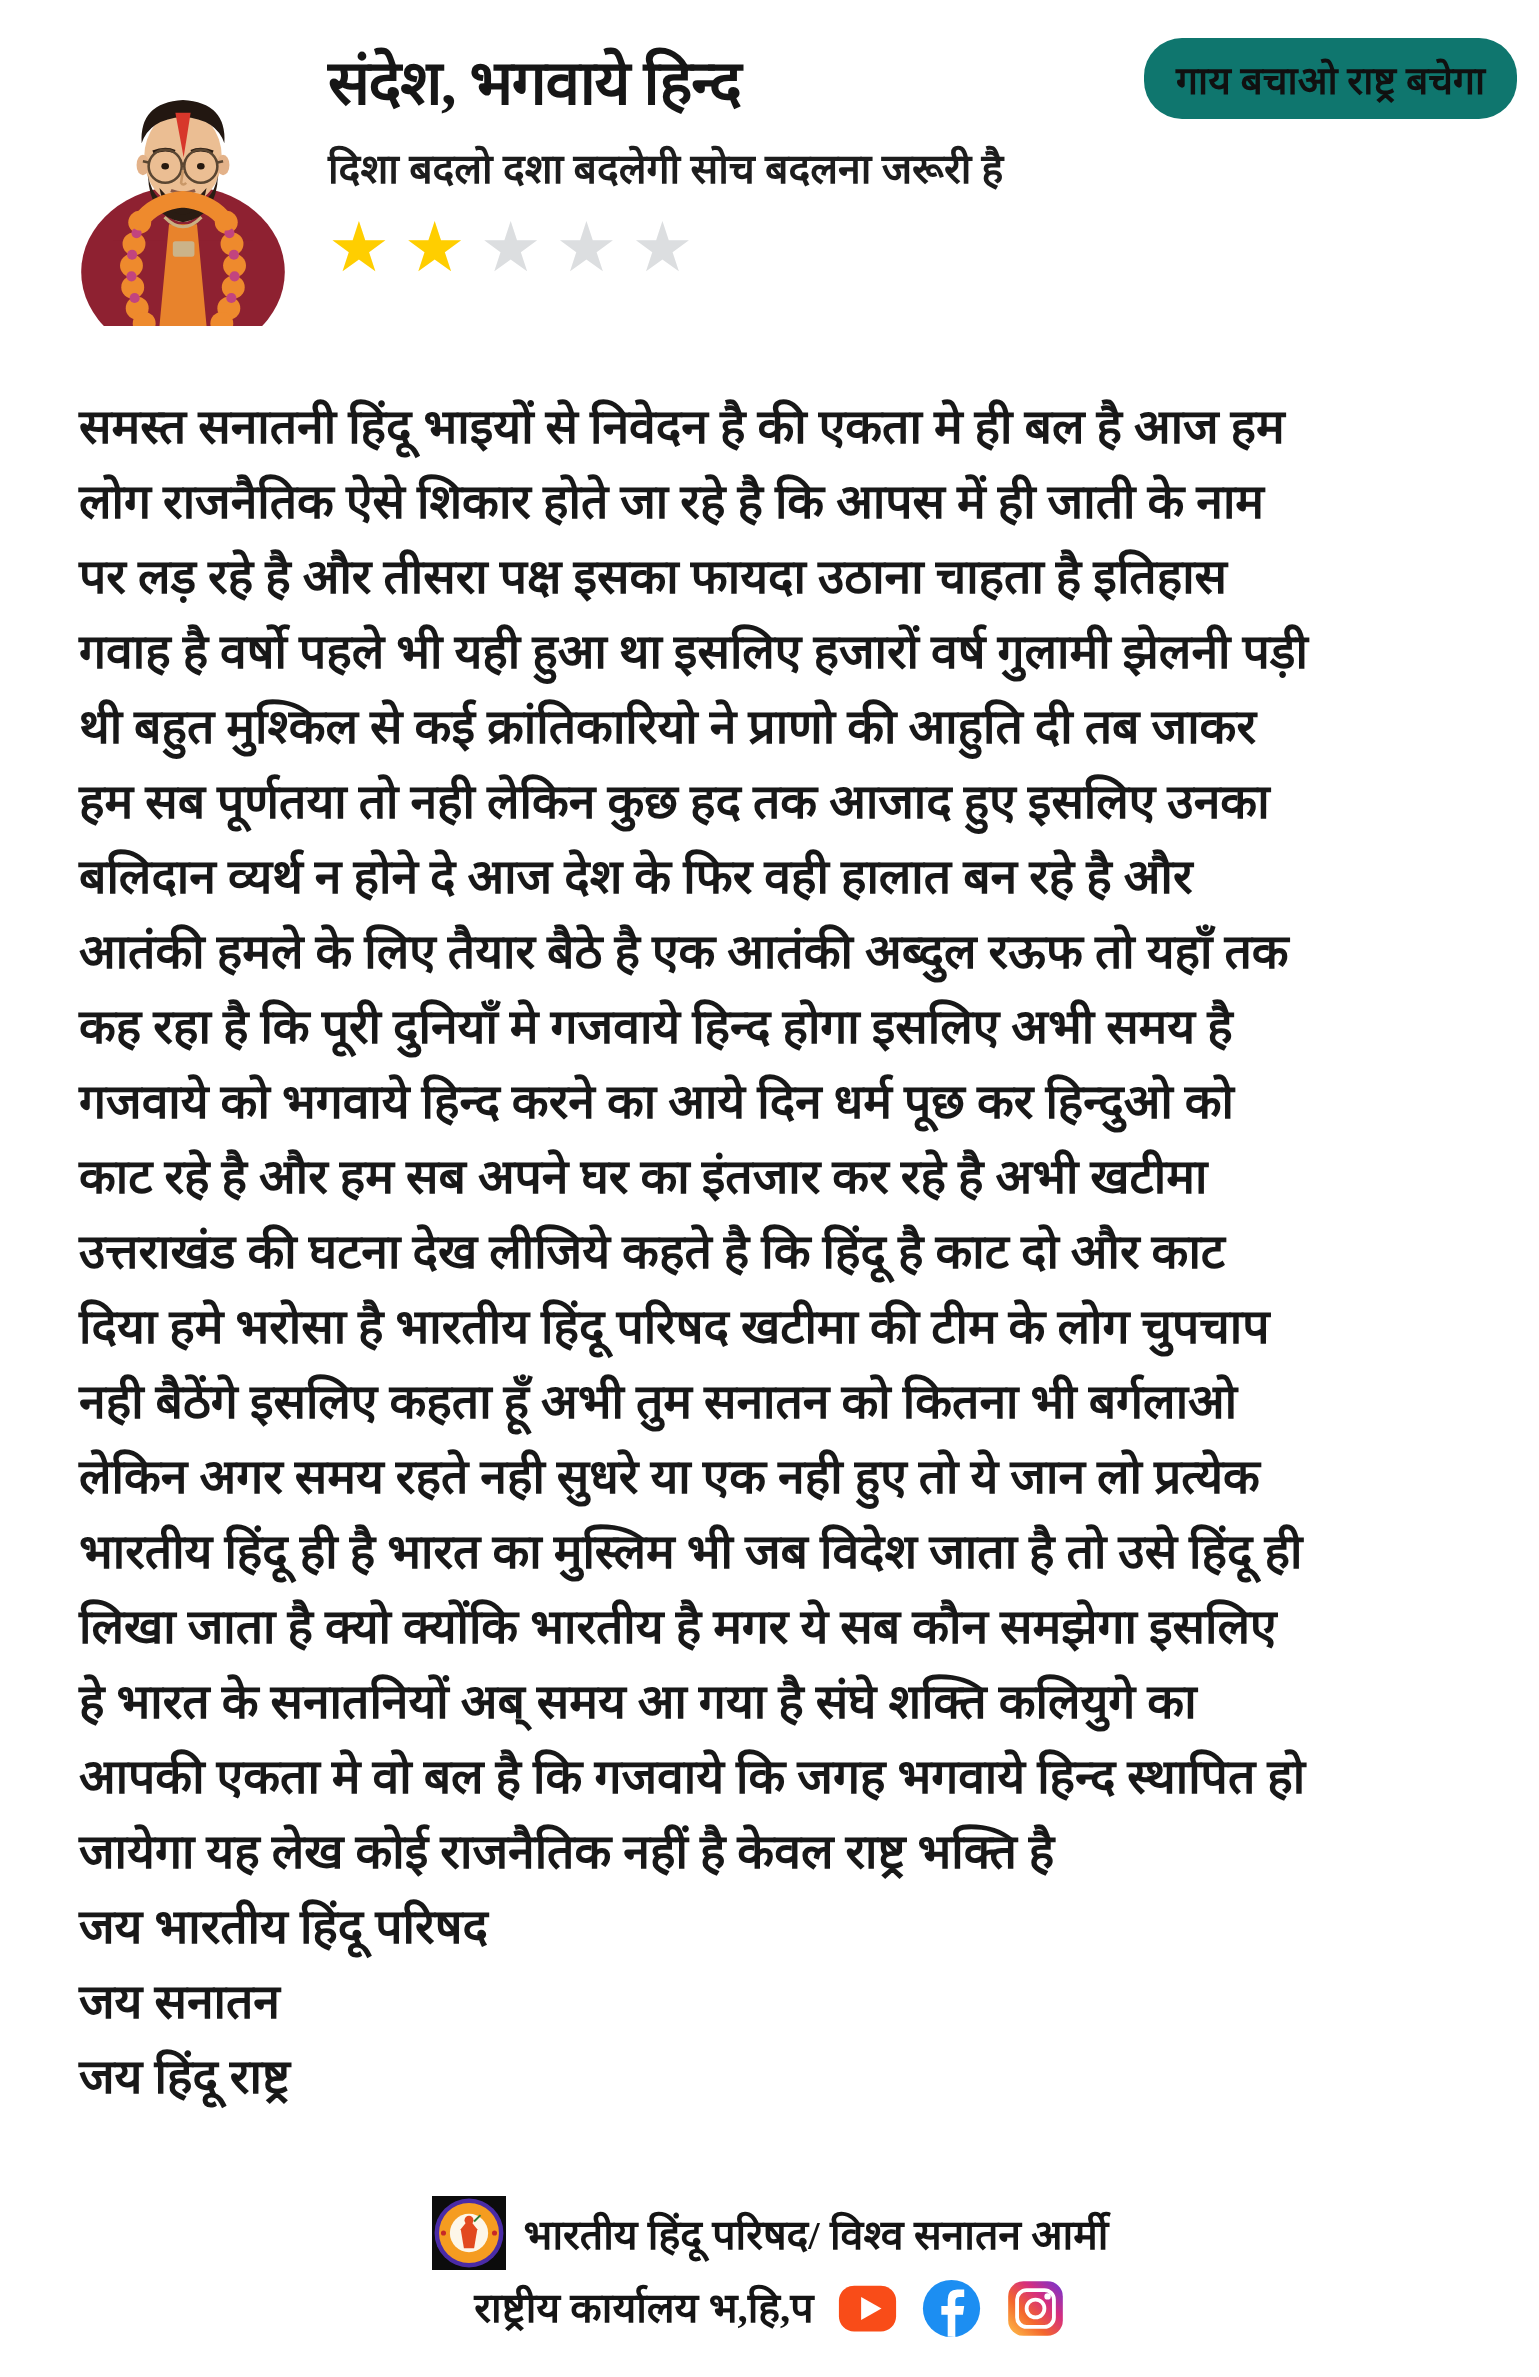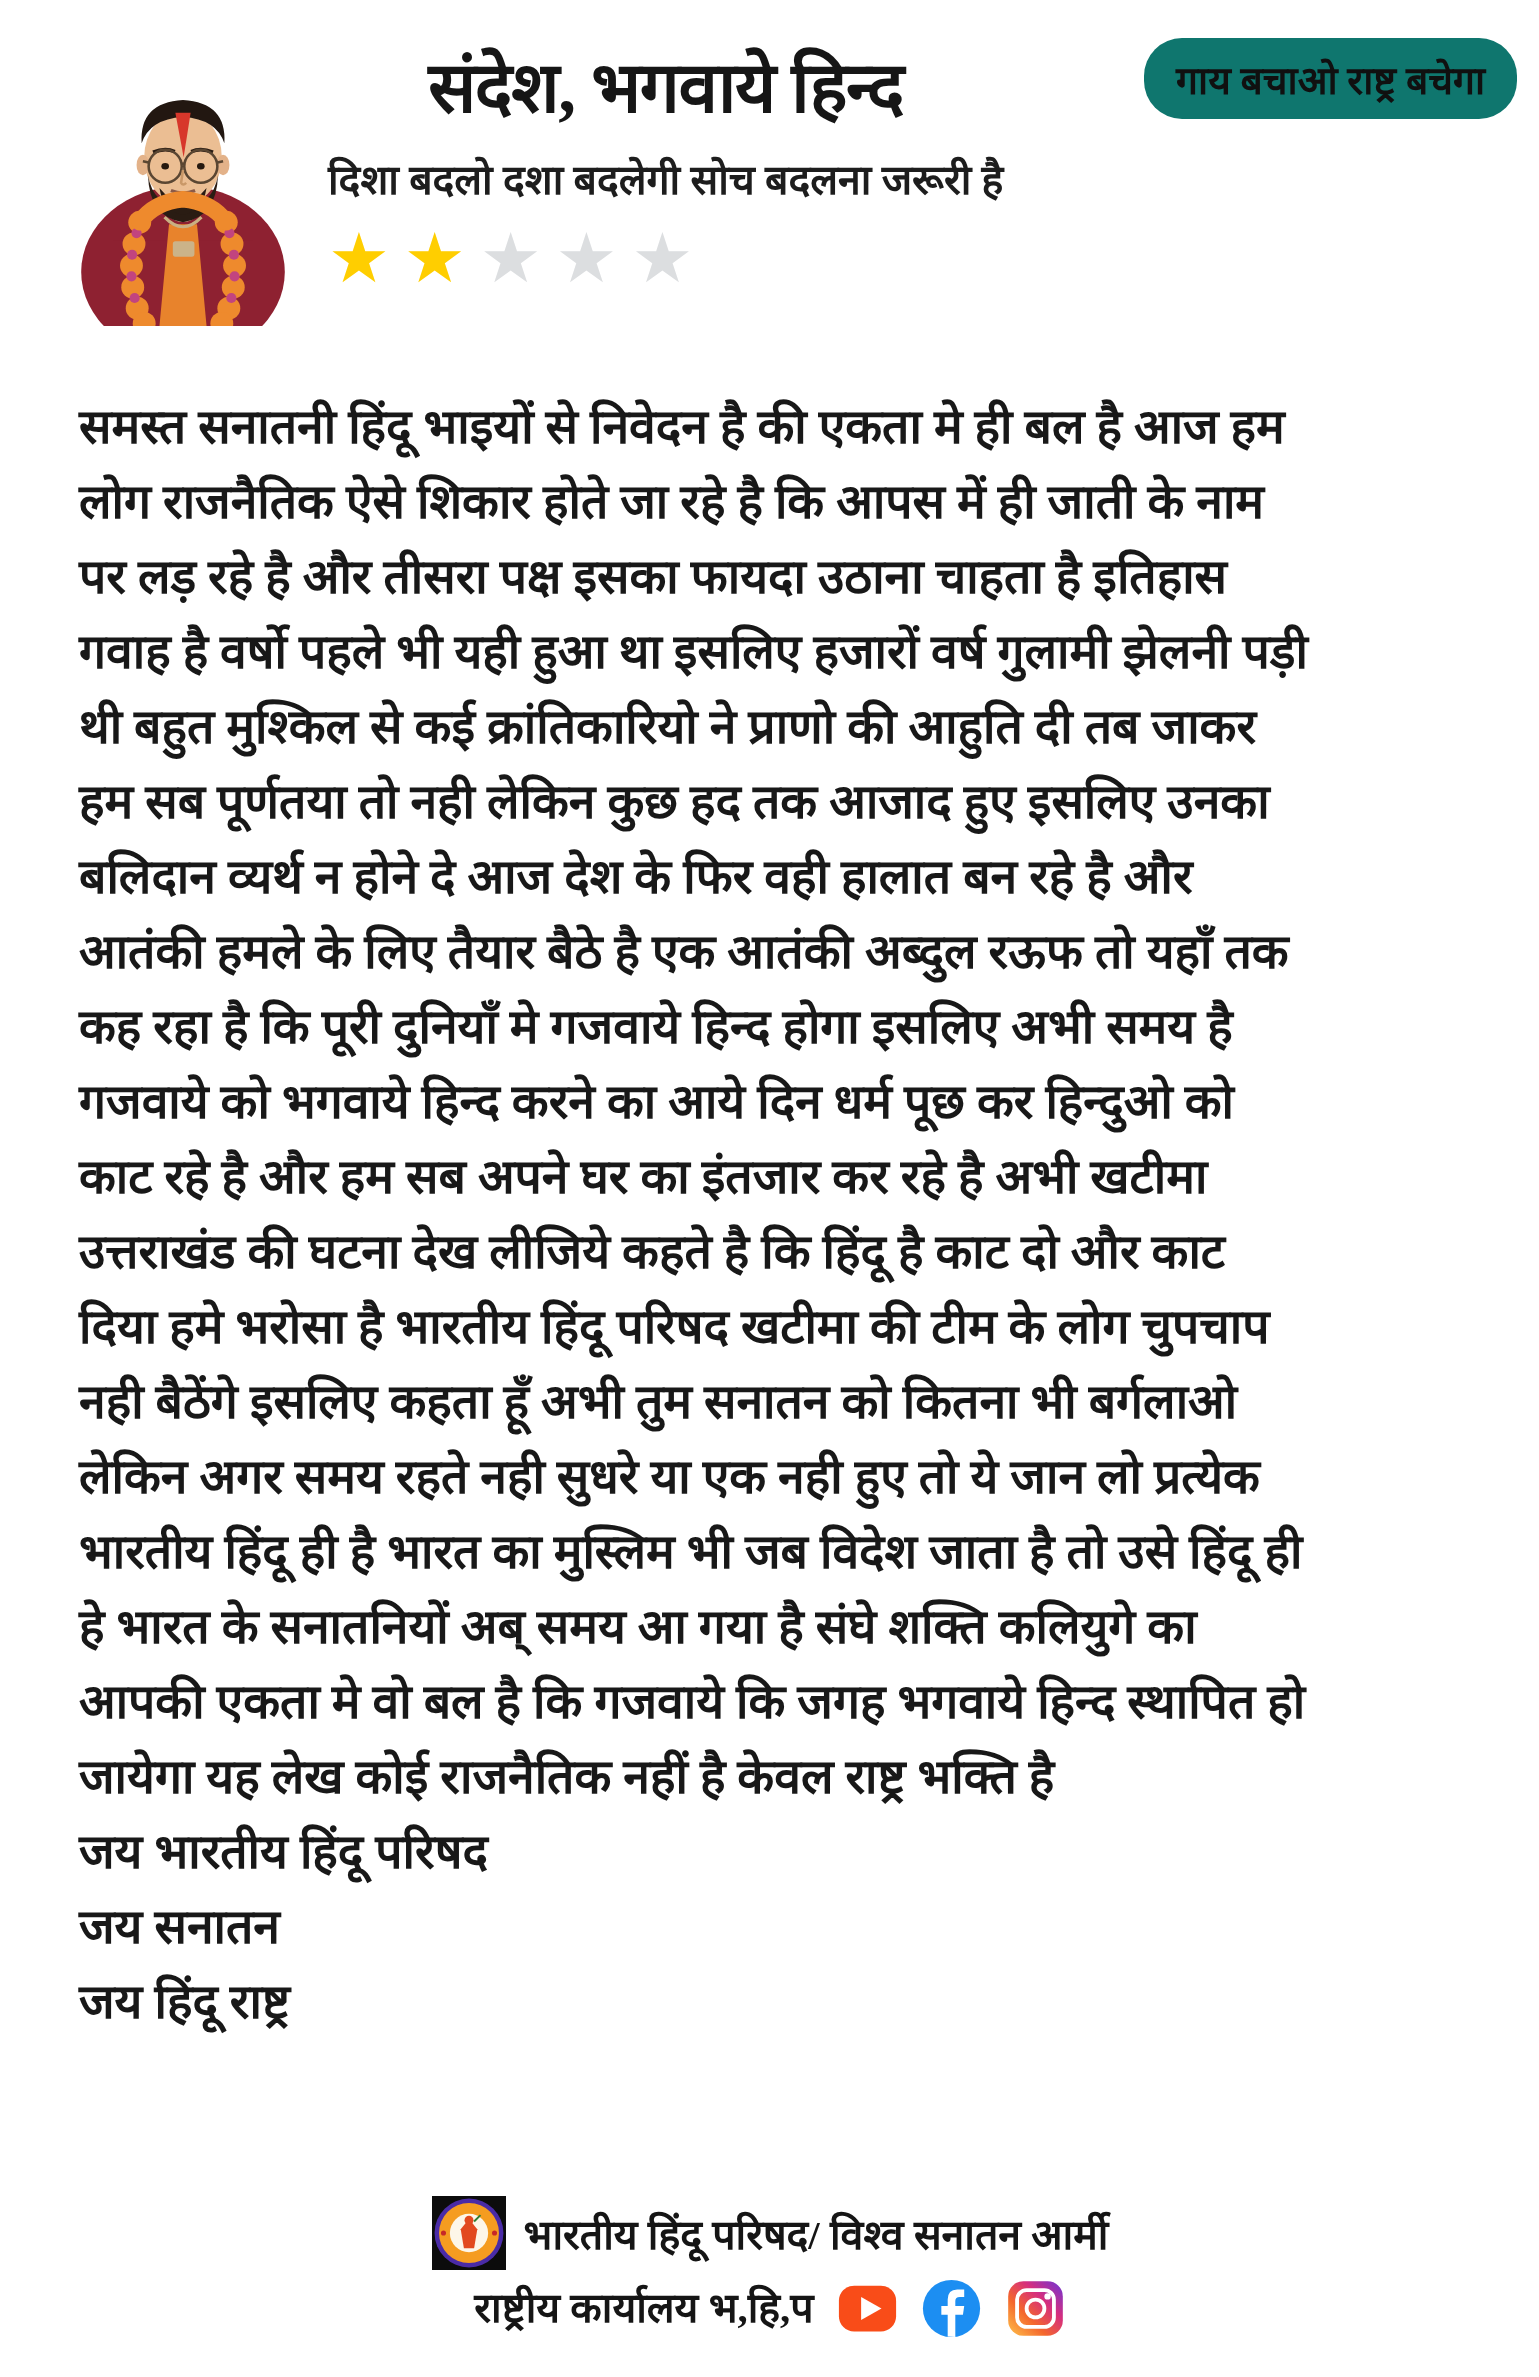--- a/index.html
+++ b/index.html
@@ -12,22 +12,22 @@
     position: relative;
     overflow: hidden;
   }
 
   
   .header { position: absolute; top: 0; left: 0; right: 0; height: 369px; }
   .portrait { position: absolute; left: 78px; top: 81px; width: 210px; height: 245px; }
   .portrait svg { display: block; width: 100%; height: 100%; }
   .headline-block { position: absolute; left: 328px; top: 46px; }
   .title {
-    font-size: 71px; font-weight: 900; letter-spacing: -1.3px;
-    white-space: nowrap; color: #161616; line-height: 1.2; text-align: center;
+    font-size: 62px; font-weight: 900; letter-spacing: -1.3px;
+    white-space: nowrap; color: #161616; line-height: 1.2;
   }
   .subtitle {
     margin-top: 19px; font-size: 41px; font-weight: 700;
     white-space: nowrap; color: #1d1d1d;
   }
   .stars { margin-top: 19px; font-size: 69px; line-height: 1; letter-spacing: 14px; }
   .stars span { display: inline-block; }
   .badge {
     position: absolute; top: 38px; right: 23px;
     background: #0f766e; color: #101010;
@@ -156,20 +156,21 @@
     <div class="body-line">बलिदान व्यर्थ न होने दे आज देश के फिर वही हालात बन रहे है और</div>
     <div class="body-line">आतंकी हमले के लिए तैयार बैठे है एक आतंकी अब्दुल रऊफ तो यहाँ तक</div>
     <div class="body-line">कह रहा है कि पूरी दुनियाँ मे गजवाये हिन्द होगा इसलिए अभी समय है</div>
     <div class="body-line">गजवाये को भगवाये हिन्द करने का आये दिन धर्म पूछ कर हिन्दुओ को</div>
     <div class="body-line">काट रहे है और हम सब अपने घर का इंतजार कर रहे है अभी खटीमा</div>
     <div class="body-line">उत्तराखंड की घटना देख लीजिये कहते है कि हिंदू है काट दो और काट</div>
     <div class="body-line">दिया हमे भरोसा है भारतीय हिंदू परिषद खटीमा की टीम के लोग चुपचाप</div>
     <div class="body-line">नही बैठेंगे इसलिए कहता हूँ अभी तुम सनातन को कितना भी बर्गलाओ</div>
     <div class="body-line">लेकिन अगर समय रहते नही सुधरे या एक नही हुए तो ये जान लो प्रत्येक</div>
     <div class="body-line">भारतीय हिंदू ही है भारत का मुस्लिम भी जब विदेश जाता है तो उसे हिंदू ही</div>
+    <div class="body-line">लिखा जाता है क्यो क्योंकि भारतीय है मगर ये सब कौन समझेगा इसलिए</div>
     <div class="body-line">हे भारत के सनातनियों अब् समय आ गया है संघे शक्ति कलियुगे का</div>
     <div class="body-line">आपकी एकता मे वो बल है कि गजवाये कि जगह भगवाये हिन्द स्थापित हो</div>
     <div class="body-line">जायेगा यह लेख कोई राजनैतिक नहीं है केवल राष्ट्र भक्ति है</div>
     <div class="body-line">जय भारतीय हिंदू परिषद</div>
     <div class="body-line">जय सनातन</div>
     <div class="body-line">जय हिंदू राष्ट्र</div>
   </div>
 
 <div class="footer">
   <div class="footer-row1">

